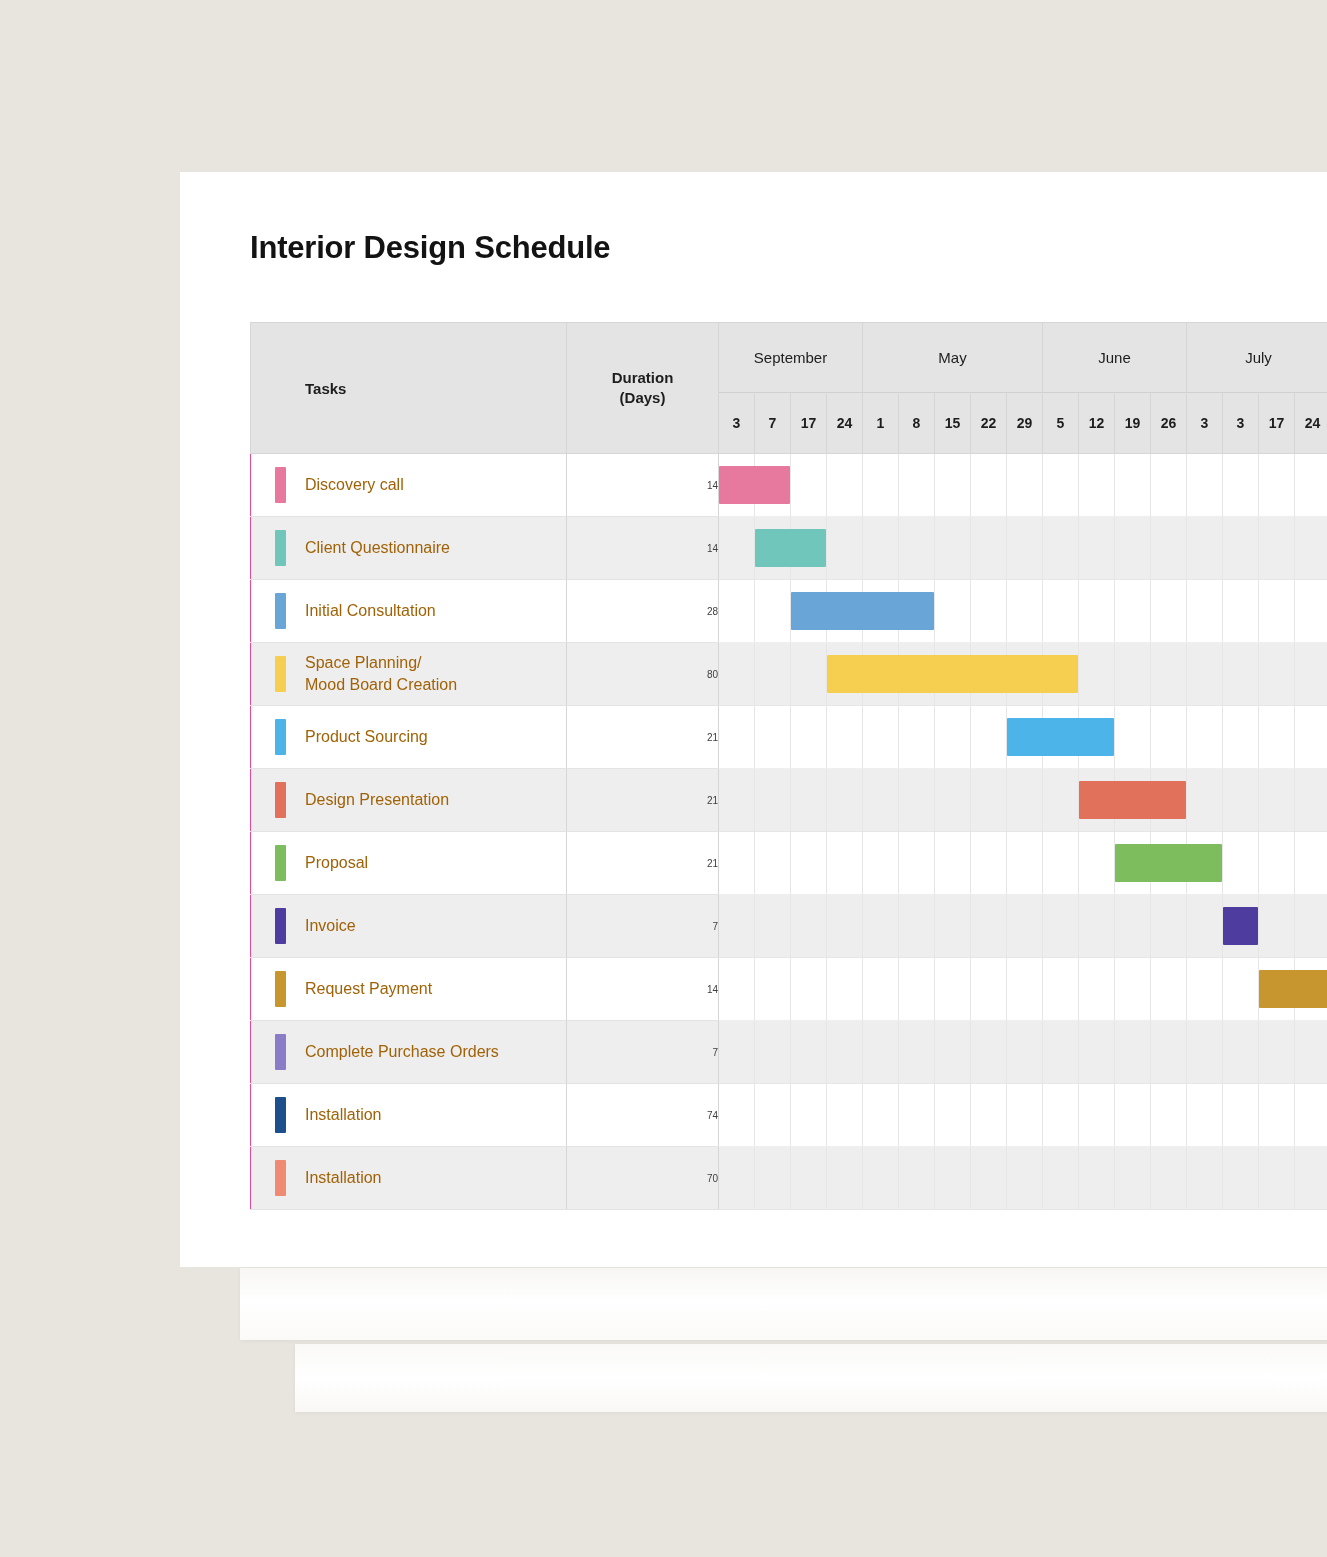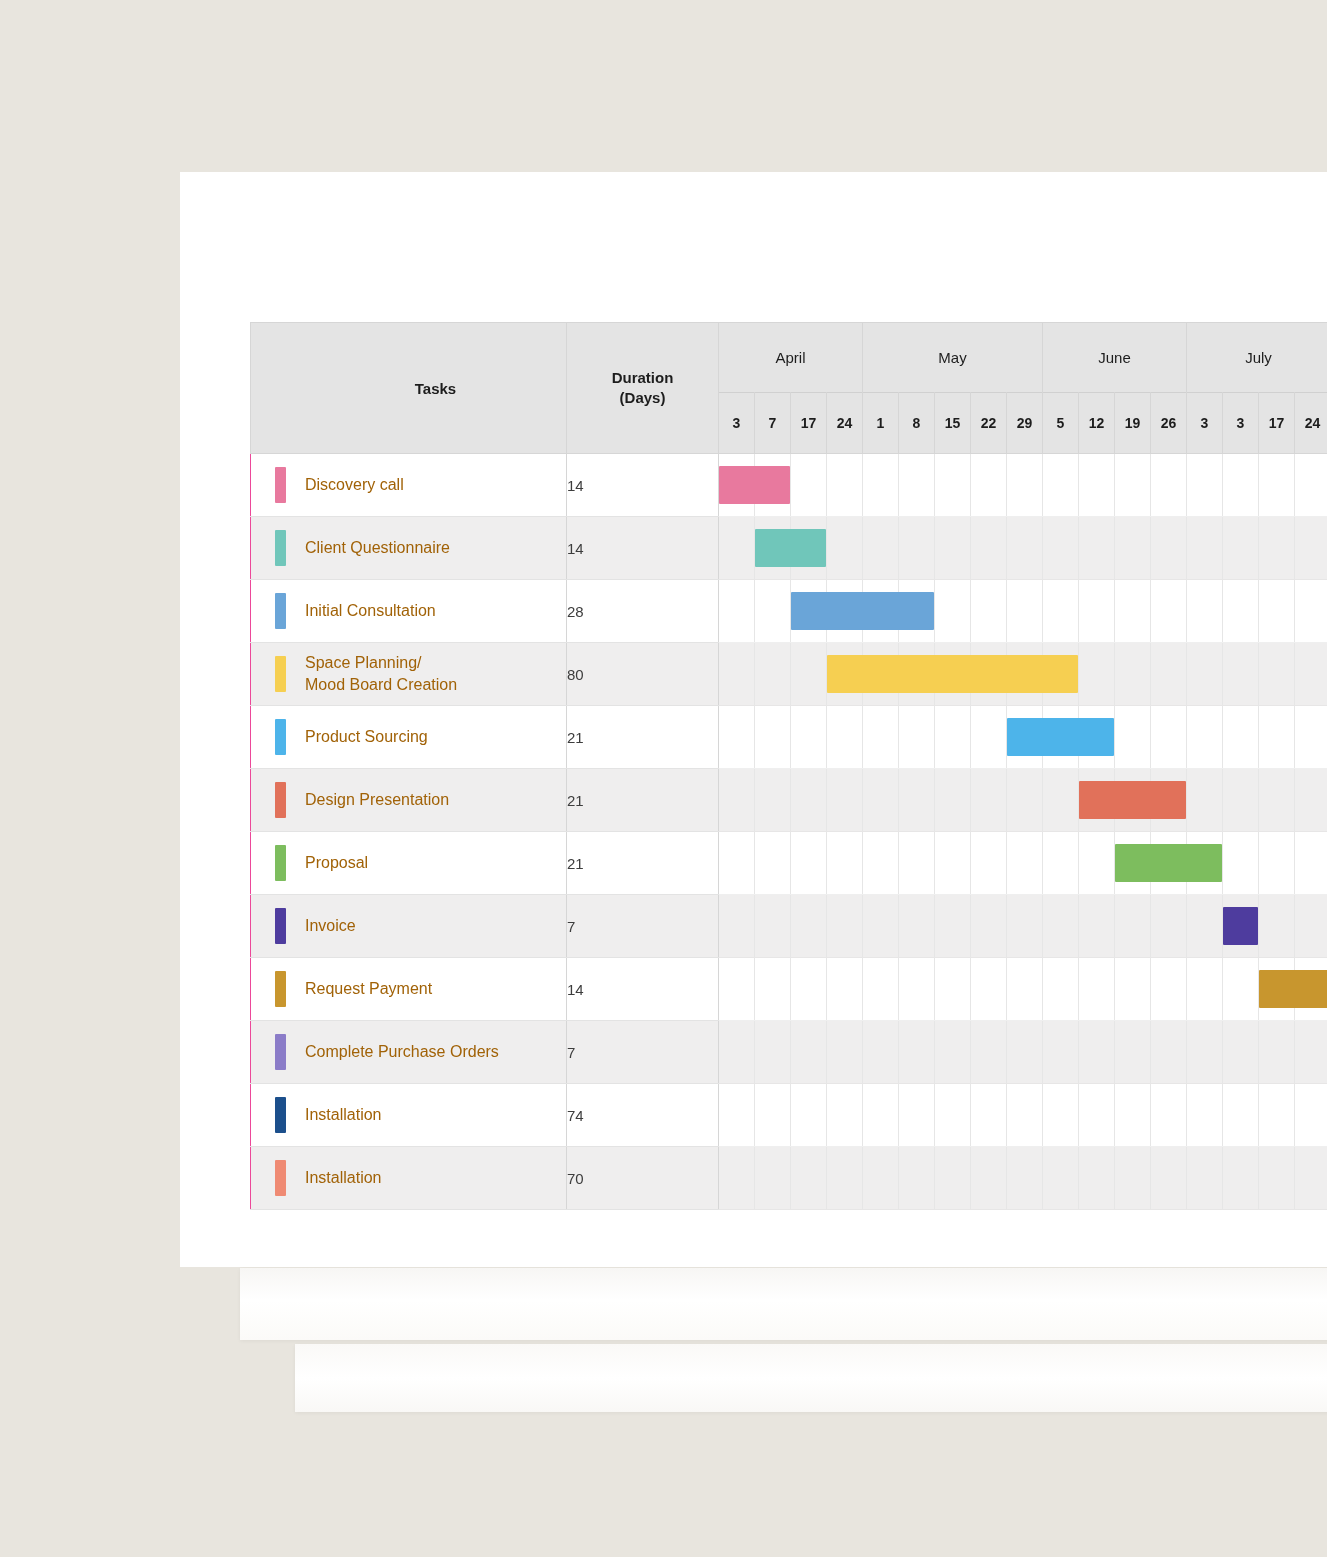--- a/index.html
+++ b/index.html
@@ -81,21 +81,21 @@
     background: #e4e4e4;
     border: 1px solid #d6d6d6;
     font-size: 15px;
     font-weight: bold;
     color: #1d1d1d;
     text-align: center;
     vertical-align: middle;
     height: 130px;
   }
   .hdr-tasks {
-    text-align: center;
+    text-align: left;
     padding-left: 54px !important;
   }
   .hdr-dur span { display: block; line-height: 1.35; }
 
   .hdr-month {
     background: #e4e4e4;
     border: 1px solid #d6d6d6;
     border-bottom: none;
     font-size: 15px;
     font-weight: normal;
@@ -141,23 +141,23 @@
     left: 24px;
     top: 50%;
     transform: translateY(-50%);
     width: 11px;
     height: 36px;
     border-radius: 1px;
   }
   .cell-dur {
     border-right: 1px solid #d6d6d6;
     border-bottom: 1px solid #e3e3e3;
-    text-align: left;
+    text-align: right;
     vertical-align: middle;
-    font-size: 15px;
+    font-size: 10px;
     color: #3d3d3d;
   }
   .cell-day {
     border-right: 1px solid #e6e6e6;
     border-bottom: 1px solid #efefef;
     position: relative;
   }
   tbody tr.row-even .cell-day { border-bottom: 1px solid #e7e6e6; }
 
   .cell-day.month-start { border-left: 1px solid #d0d0d0; }
@@ -174,20 +174,21 @@
   }
 </style>
 </head>
 <body>
 
 <div class="layer-card" id="layer-3"></div>
 <div class="layer-card" id="layer-2"></div>
 
 <div id="main-card">
 
+  <div id="page-title">Interior Design Schedule</div>
 
   <table id="gantt-table">
     <colgroup id="gantt-colgroup">
       <col class="col-task">
       <col class="col-dur">
     <col class="col-day">
         <col class="col-day">
         <col class="col-day">
         <col class="col-day">
         <col class="col-day">
@@ -205,21 +206,21 @@
         <col class="col-day">
       </colgroup>
     <thead>
       <tr>
         <th class="hdr-tasks" rowspan="2">Tasks</th>
         <th class="hdr-dur" rowspan="2">
           <span>Duration</span>
           <span>(Days)</span>
         </th>
 
-      <th class="hdr-month" colspan="4">April</th>
+      <th class="hdr-month" colspan="4">September</th>
           <th class="hdr-month" colspan="5">May</th>
           <th class="hdr-month" colspan="4">June</th>
           <th class="hdr-month" colspan="4">July</th>
         </tr>
       <tr id="header-row-days">
 
       <th class="hdr-day month-start">3</th>
           <th class="hdr-day">7</th>
           <th class="hdr-day">17</th>
           <th class="hdr-day">24</th>

